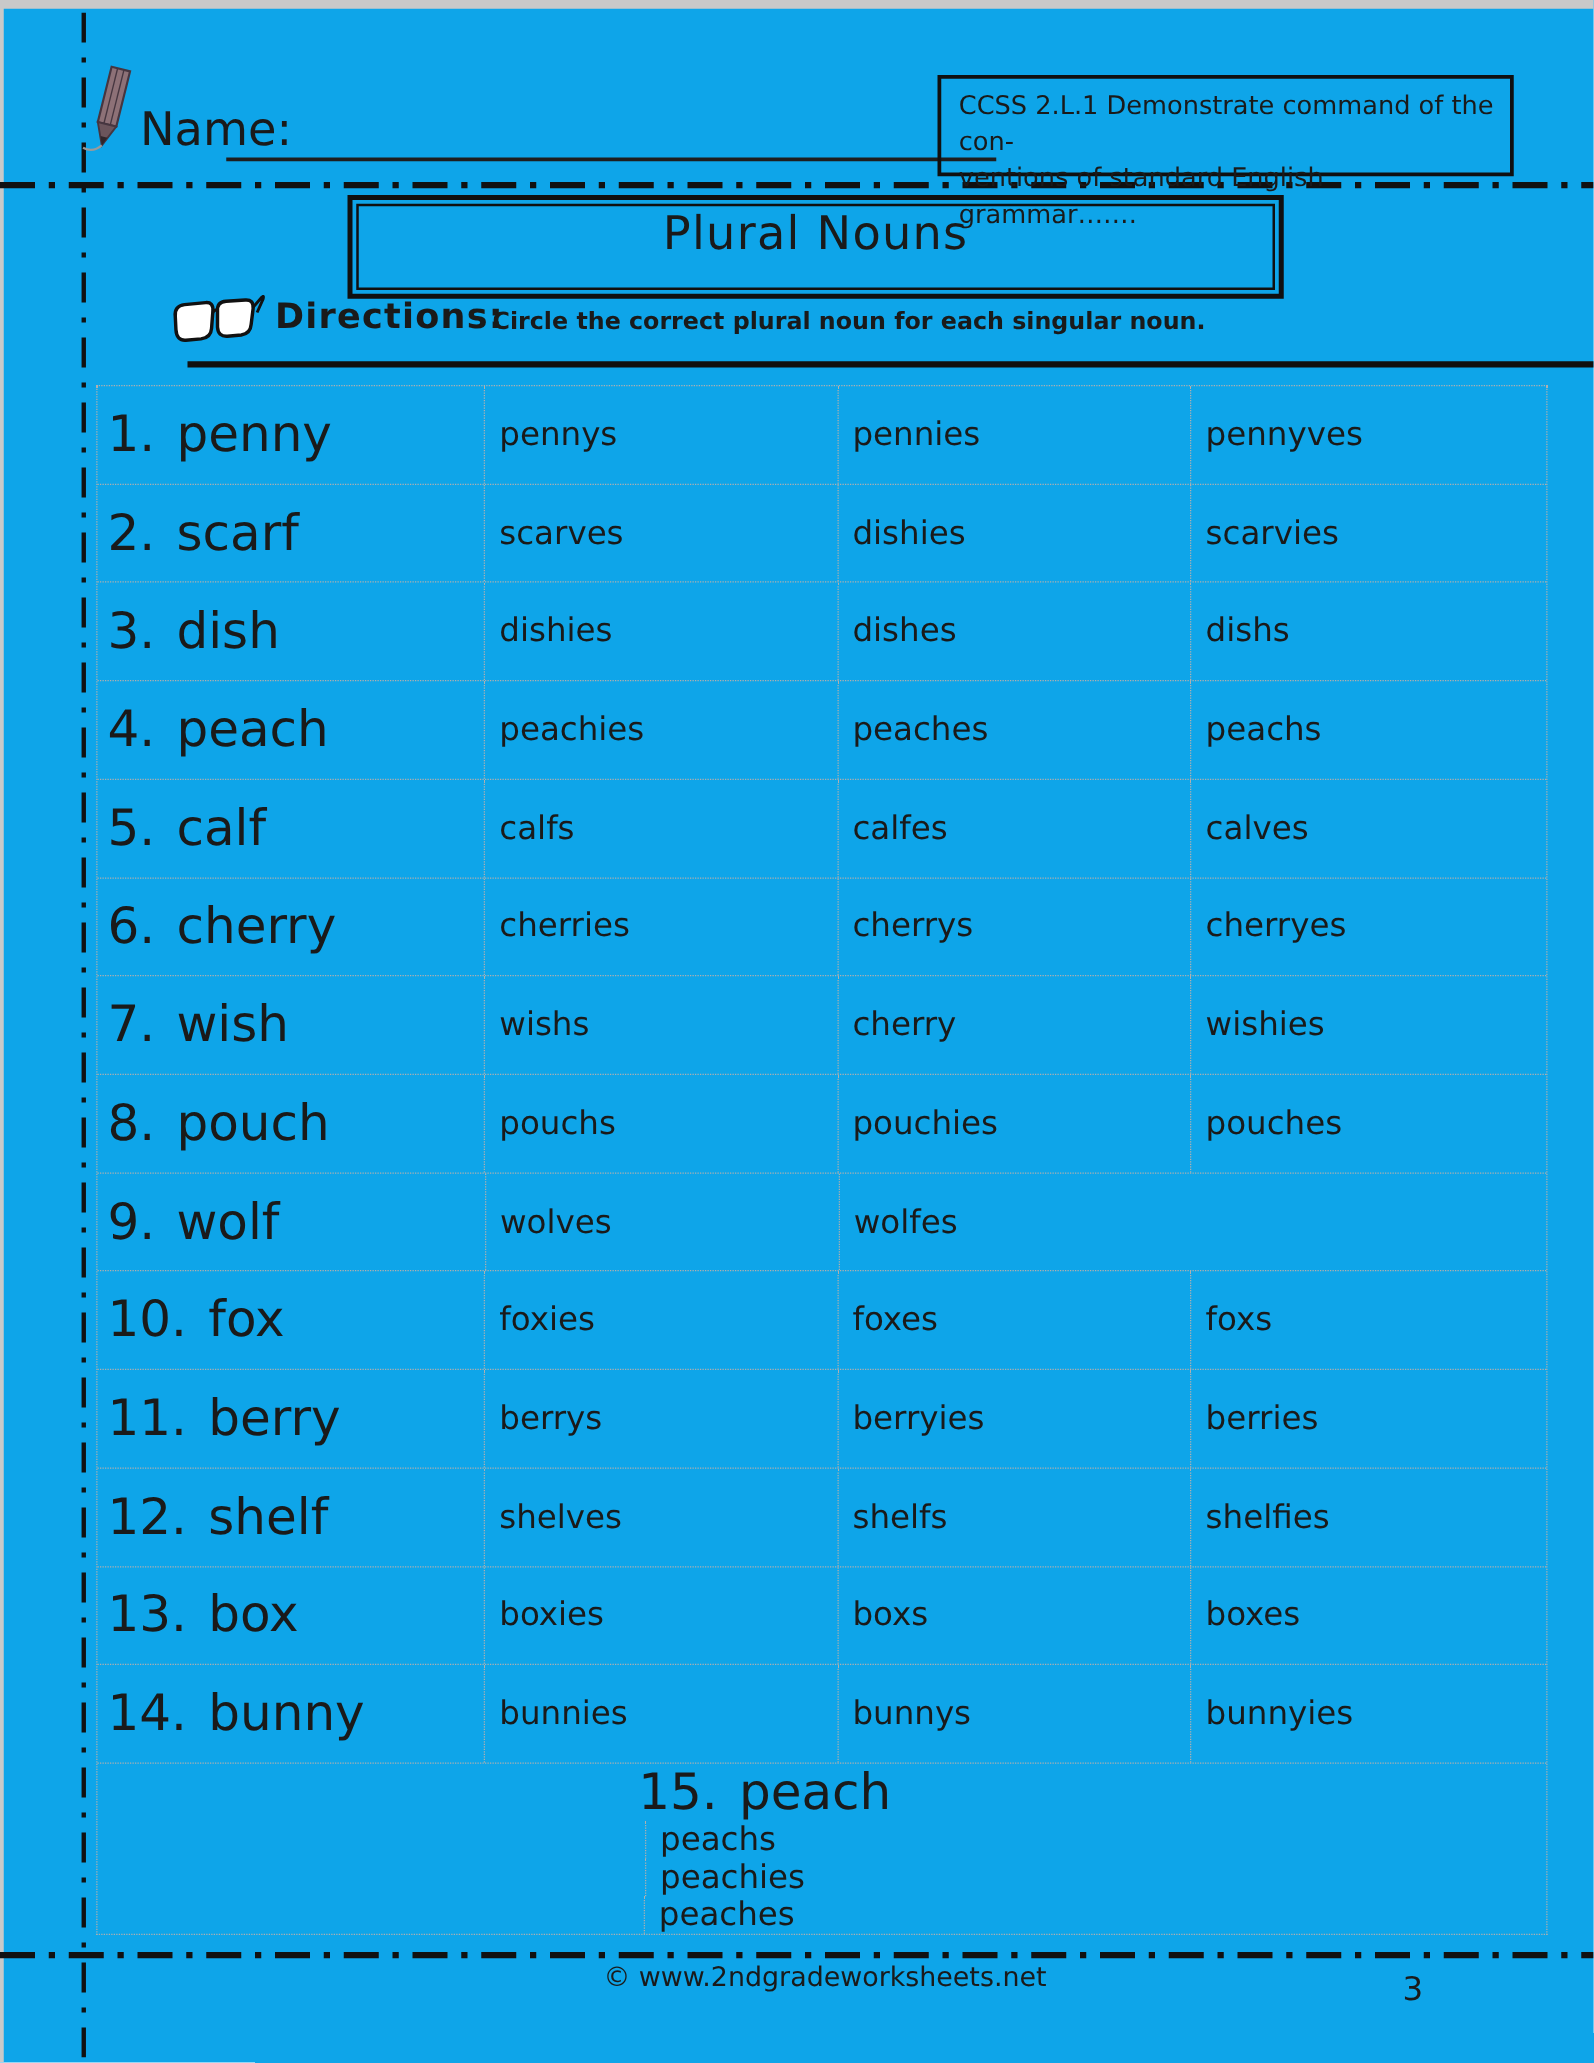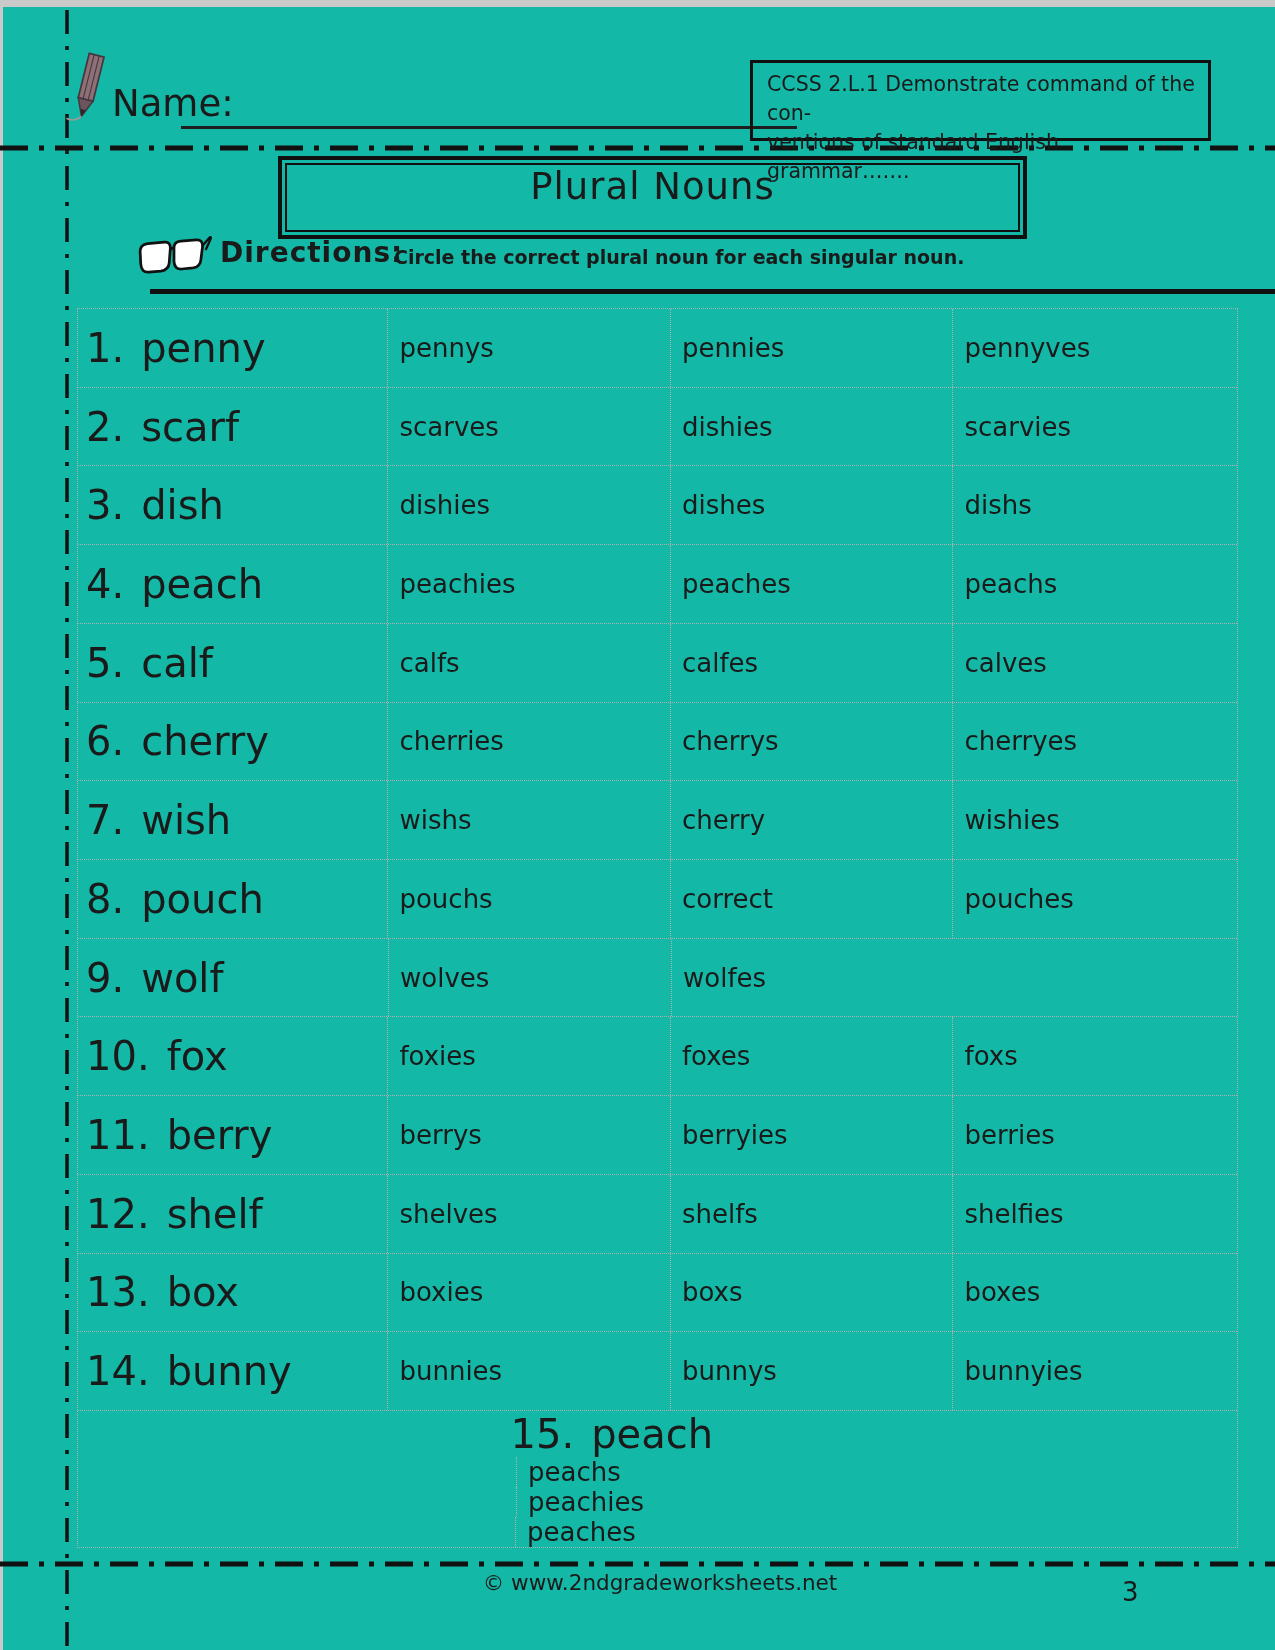--- a/index.html
+++ b/index.html
@@ -1,19 +1,19 @@
 <!DOCTYPE html>
 <html><head>
 <meta charset="utf-8">
 <style>
   html,body{margin:0;padding:0;background:#ffffff;}
   .page{
     position:relative;
     width:1275px;height:1650px;
-    background:#14b8a6;
+    background:#0ea5e9;
     font-family:"DejaVu Sans","Liberation Sans",sans-serif;
     color:#1a1a1a;
     overflow:hidden;
   }
   .scan-edge-top{position:absolute;left:0;top:0;width:1275px;height:7px;background:#c9c9c9;}
   .scan-edge-left{position:absolute;left:0;top:0;width:3px;height:1650px;background:#c9c9c9;}
   .abs{position:absolute;}
   svg{display:block;}
 
   .name-label{left:112px;top:82px;font-size:37px;font-weight:500;}
@@ -177,21 +177,21 @@
       <div class="cell c-opt">wishs</div>
       <div class="cell c-opt">cherry</div>
       <div class="cell c-opt">wishies</div>
     </div>
       <div class="t-row">
       <div class="cell c-noun">
         <span class="num">8.</span>
         <span class="noun">pouch</span>
       </div>
       <div class="cell c-opt">pouchs</div>
-      <div class="cell c-opt">correct</div>
+      <div class="cell c-opt">pouchies</div>
       <div class="cell c-opt">pouches</div>
     </div>
       <div class="t-row">
       <div class="cell c-noun">
         <span class="num">9.</span>
         <span class="noun">wolf</span>
       </div>
       <div class="cell c-opt">wolves</div>
       <div class="cell c-opt">wolfes</div>
     </div>

